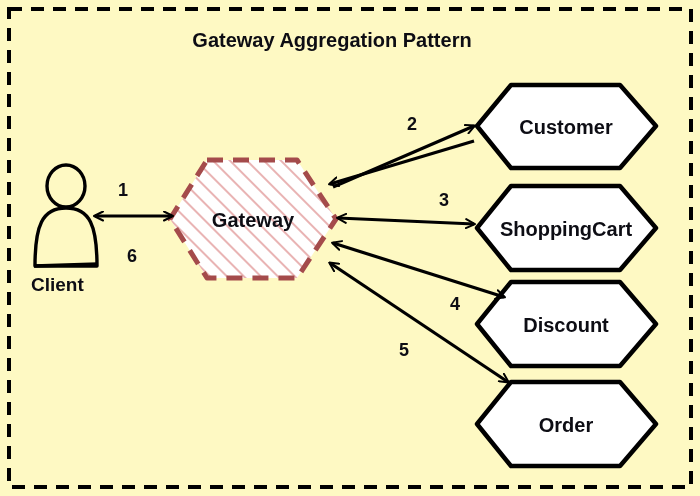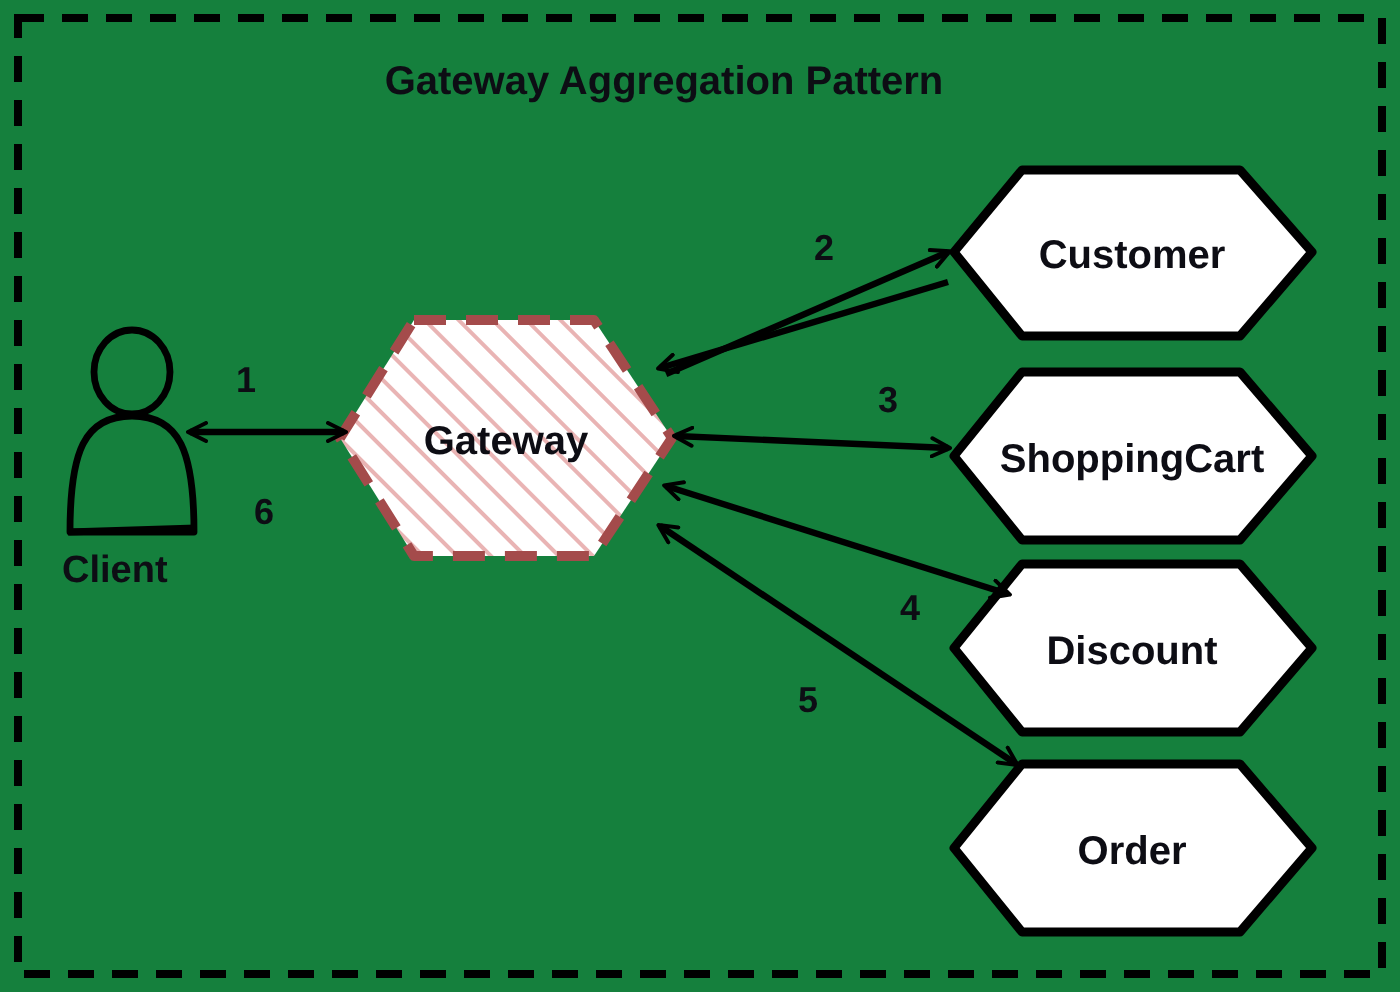--- a/index.html
+++ b/index.html
@@ -6,21 +6,21 @@
   body{
     width:700px;height:496px;
     font-family:"Liberation Sans", sans-serif;
     overflow:hidden;
     position:relative;
   }
   #stage{
     position:absolute;
     left:0;top:0;
     width:700px;height:496px;
-    background:#15803d;
+    background:#fef9c3;
   }
   #diagram{
     position:absolute;
     left:0;top:0;
     width:700px;height:496px;
   }
   .svgtext{
     font-family:"Liberation Sans", sans-serif;
     font-weight:bold;
     fill:#0d0d14;

